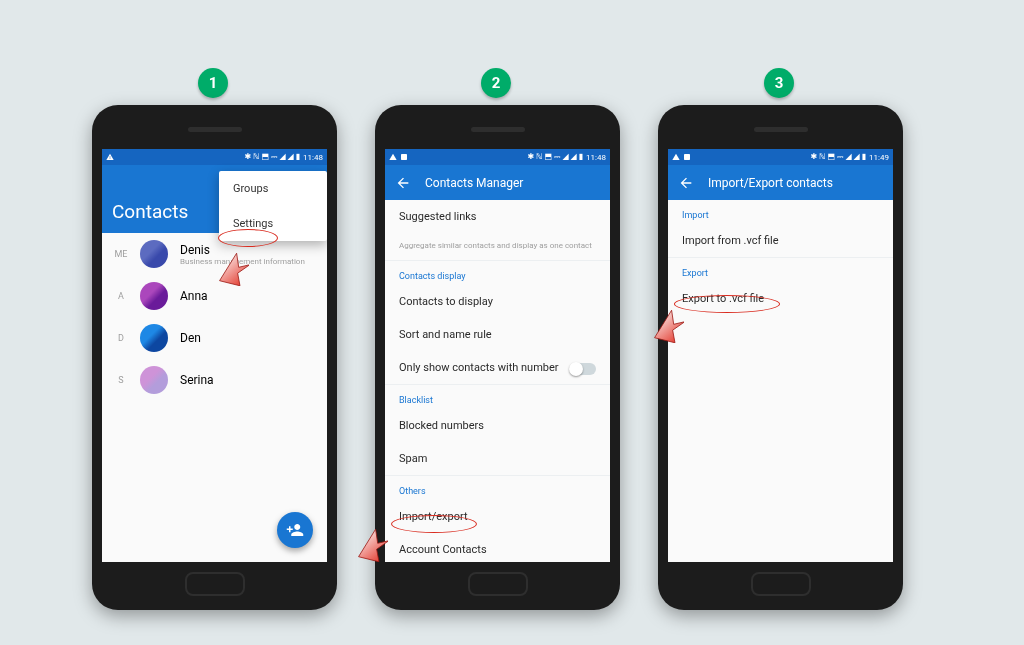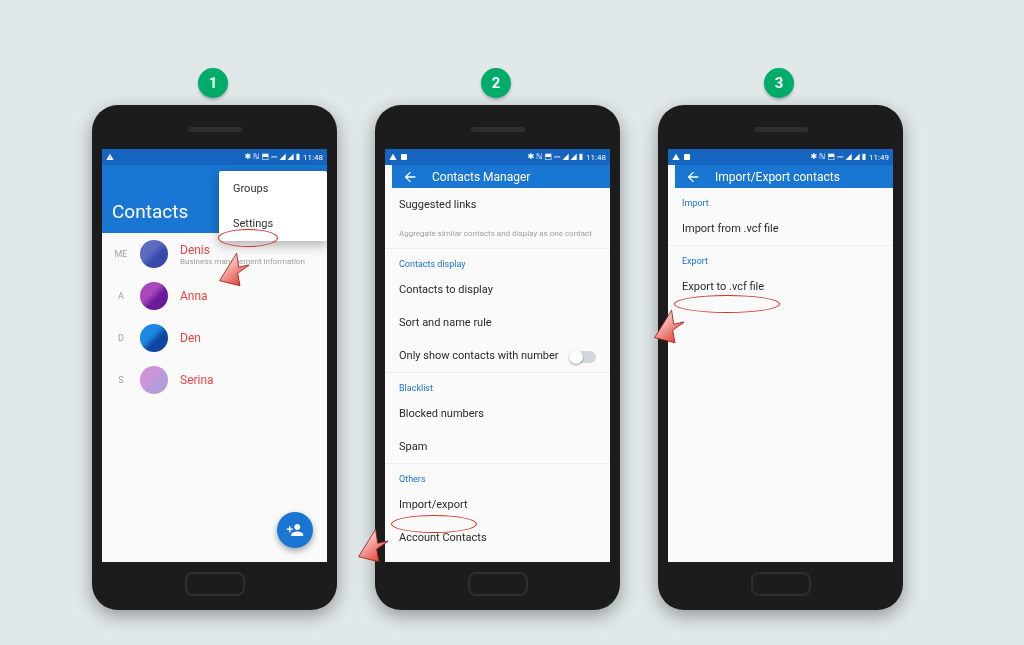--- a/index.html
+++ b/index.html
@@ -74,21 +74,21 @@
 
   
   .appbar {
     background: #1976d2;
     color: #fff;
     display: flex;
     align-items: center;
     padding: 0 10px;
   }
   .appbar-tall { height: 68px; align-items: flex-end; padding-bottom: 10px; position: relative; }
-  .appbar-short { height: 23px; margin-left: 7px; }
+  .appbar-short { height: 35px; }
   .appbar .title { font-size: 19px; font-weight: 400; }
   .appbar .title-sm { font-size: 12px; font-weight: 400; margin-left: 14px; }
   .appbar .actions { margin-left: auto; display: flex; gap: 16px; align-items: center; position: absolute; right: 10px; top: 6px; }
   .appbar .back { width: 16px; height: 16px; display: inline-flex; align-items: center; justify-content: center; }
 
   
   .contact-row {
     display: flex; align-items: center;
     padding: 7px 12px;
     gap: 12px;
@@ -100,21 +100,21 @@
     text-align: center;
   }
   .avatar {
     width: 28px; height: 28px; border-radius: 50%;
     display: inline-block;
   }
   .avatar1 { background: linear-gradient(135deg,#5c6bc0 40%,#3949ab 60%); }
   .avatar2 { background: linear-gradient(135deg,#ab47bc 40%,#6a1b9a 60%); }
   .avatar3 { background: linear-gradient(135deg,#1e88e5 40%,#0d47a1 60%); }
   .avatar4 { background: linear-gradient(135deg,#ce93d8 40%,#b39ddb 60%); }
-  .contact-info .name { font-size: 12px; color: #ef4444; }
+  .contact-info .name { font-size: 12px; color: #000000; }
   .contact-info .sub { font-size: 8px; color: #9e9e9e; }
 
   .fab {
     position: absolute;
     right: 14px; bottom: 14px;
     width: 36px; height: 36px;
     border-radius: 50%;
     background: #1976d2;
     color: #fff;
     display: flex; align-items: center; justify-content: center;

